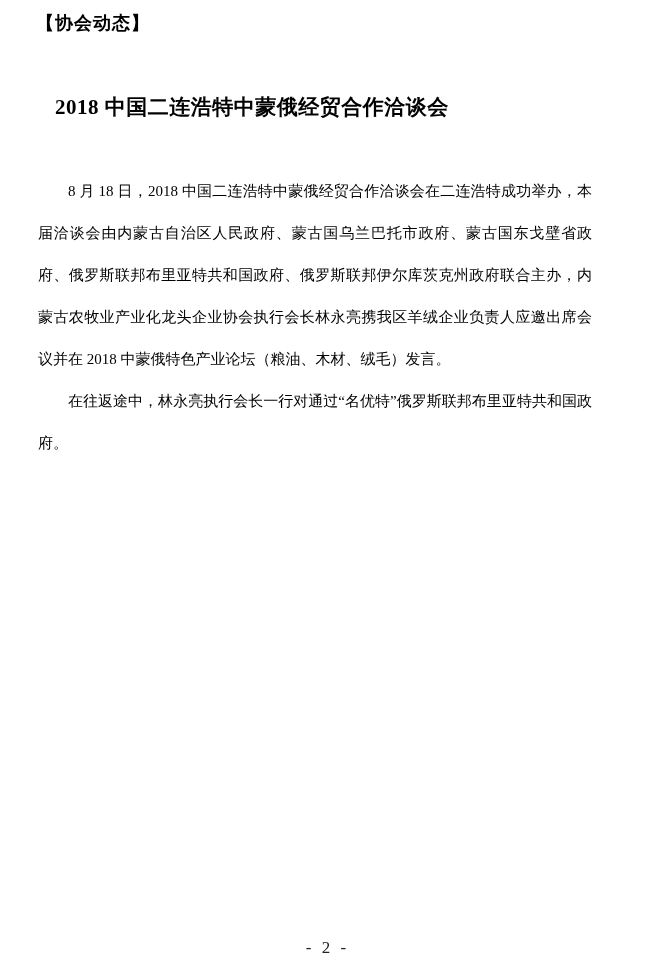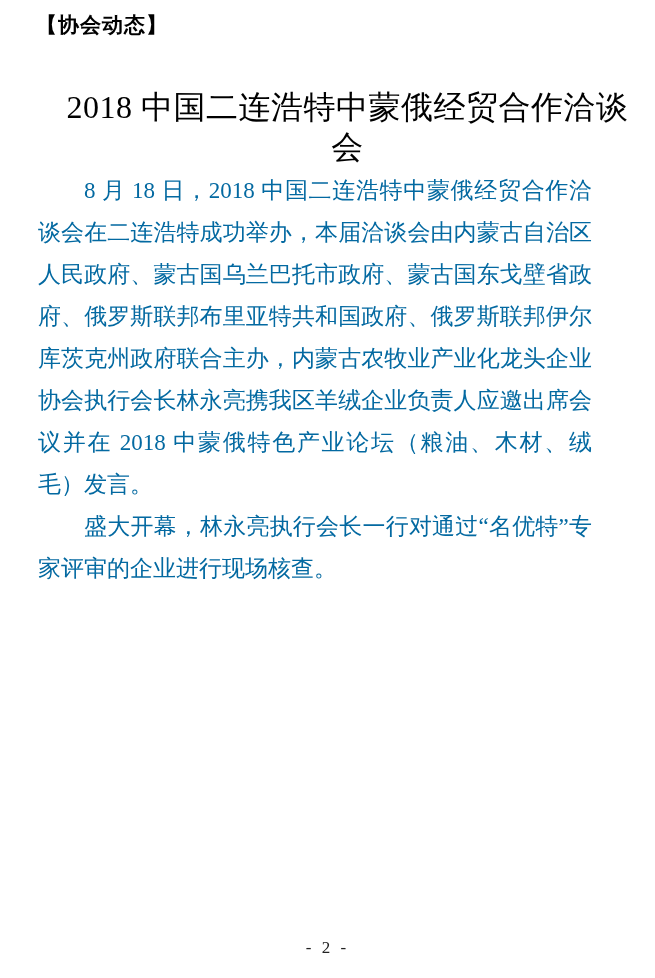--- a/index.html
+++ b/index.html
@@ -15,50 +15,50 @@
     overflow: hidden;
     font-family: "Liberation Serif", "DejaVu Serif", serif;
     color: #1c1c1c;
   }
   .section-label {
     position: absolute;
     left: 36px;
     top: 11px;
     font-family: "Liberation Sans", "DejaVu Sans", sans-serif;
     font-weight: 700;
-    font-size: 21px;
+    font-size: 18px;
     letter-spacing: 1px;
     color: #000000;
     white-space: nowrap;
   }
   .title-block {
     position: absolute;
     left: 55px;
     right: 15px;
     top: 87px;
-    text-align: center;
-    font-weight: 400;
-    font-size: 32px;
+    text-align: left;
+    font-weight: 700;
+    font-size: 21px;
     line-height: 40px;
     color: #000000;
     letter-spacing: 0.5px;
   }
   .title-line {
     display: block;
   }
   .body-block {
     position: absolute;
     left: 38px;
     top: 170px;
     width: 554px;
-    font-size: 23px;
+    font-size: 15px;
     line-height: 42px;
     text-align: justify;
     text-justify: inter-ideograph;
-    color: #0369a1;
+    color: #000000;
   }
   .body-block p {
     margin: 0;
     text-indent: 2em;
   }
   .page-number {
     position: absolute;
     left: 0;
     right: 0;
     top: 938px;
@@ -74,18 +74,18 @@
 <div class="page">
 
   <div class="section-label">【协会动态】</div>
 
   <div class="title-block">
     <span class="title-line">2018 中国二连浩特中蒙俄经贸合作洽谈会</span>
   </div>
 
   <div class="body-block">
     <p>8 月 18 日，2018 中国二连浩特中蒙俄经贸合作洽谈会在二连浩特成功举办，本届洽谈会由内蒙古自治区人民政府、蒙古国乌兰巴托市政府、蒙古国东戈壁省政府、俄罗斯联邦布里亚特共和国政府、俄罗斯联邦伊尔库茨克州政府联合主办，内蒙古农牧业产业化龙头企业协会执行会长林永亮携我区羊绒企业负责人应邀出席会议并在 2018 中蒙俄特色产业论坛（粮油、木材、绒毛）发言。</p>
-    <p>盛大开幕，林永亮执行会长一行对通过“名优特”专家评审的企业进行现场核查。</p>
+    <p>在往返途中，林永亮执行会长一行对通过“名优特”俄罗斯联邦布里亚特共和国政府。</p>
   </div>
 
   <div class="page-number">- 2 -</div>
 
 </div>
 
 </body></html>

